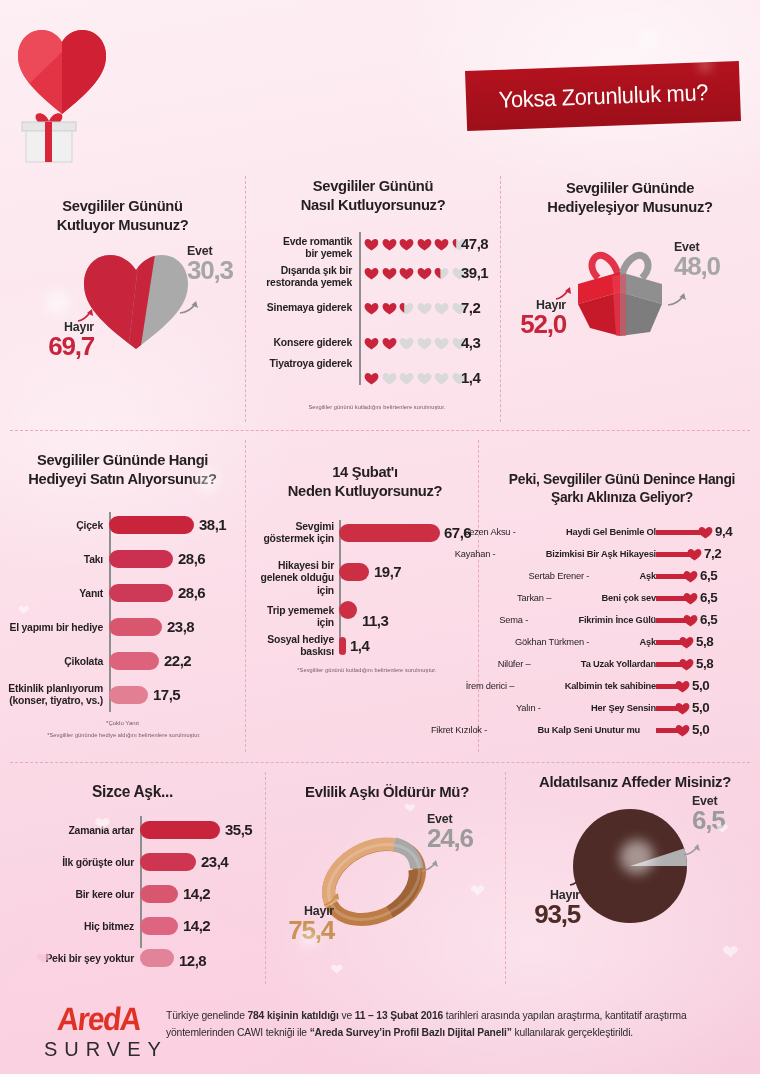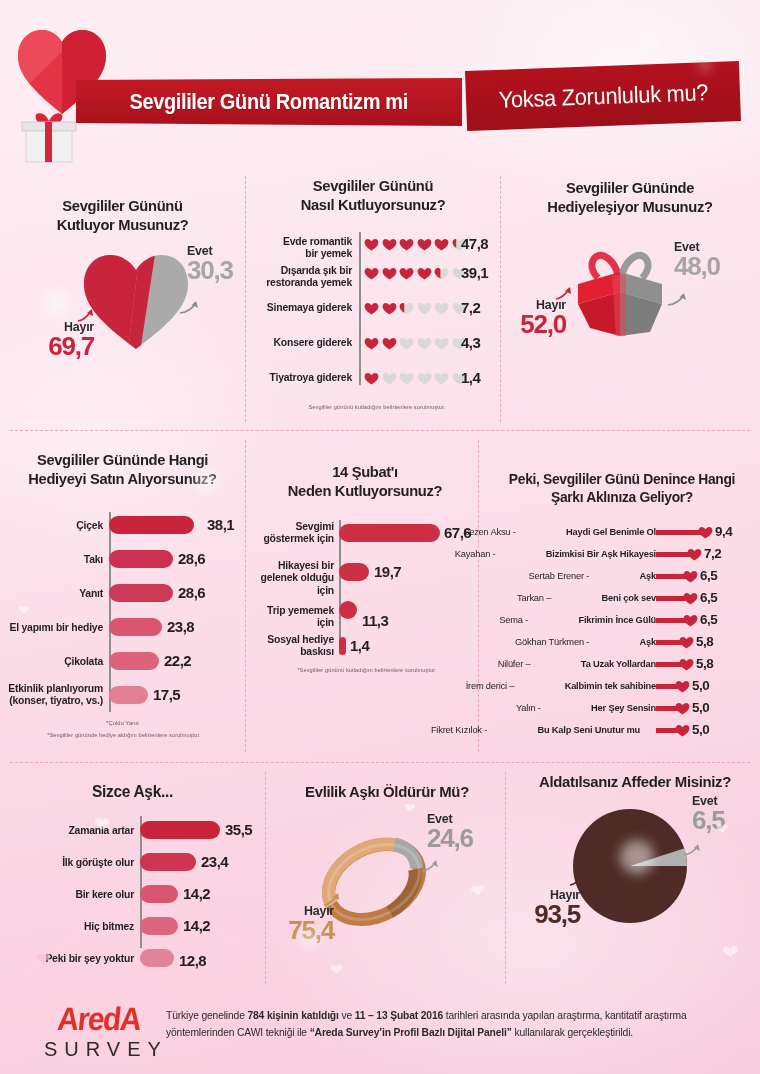--- a/index.html
+++ b/index.html
@@ -101,23 +101,20 @@
       <path d="M48 90 C18 66 4 50 4 32 C4 16 15 6 28 6 C37 6 44 11 48 18 C52 11 59 6 68 6 C81 6 92 16 92 32 C92 50 78 66 48 90Z" fill="#e23444"></path>
       <path d="M48 18 C52 11 59 6 68 6 C81 6 92 16 92 32 C92 50 78 66 48 90 Z" fill="#d02034"></path>
       <path d="M48 18 C44 11 37 6 28 6 C15 6 4 16 4 32 C4 42 8 50 16 59 L48 28Z" fill="#ef5060" opacity=".75"></path>
     </svg>
     <svg class="gift-sm" viewBox="0 0 62 56">
       <path d="M20 14 C12 4 26 1 31 13 C36 1 50 4 42 14Z" fill="#d8253a"></path>
       <rect x="4" y="14" width="54" height="9" fill="#e6e6e6" stroke="#cdcdcd" stroke-width="1"></rect>
       <rect x="8" y="23" width="46" height="31" fill="#f0f0f0" stroke="#d3d3d3" stroke-width="1"></rect>
       <rect x="27" y="14" width="7" height="40" fill="#d8253a"></rect>
     </svg>
-    <div class="banner-main">
-      <span>Sevgililer Günü Romantizm mi</span>
-    </div>
     <div class="banner-sub">
       <span>Yoksa Zorunluluk mu?</span>
     </div>
   </div>
 
   <div class="hdiv" style="left:10px; top:430px; width:740px;"></div>
   <div class="hdiv" style="left:10px; top:762px; width:740px;"></div>
   <div class="vdiv" style="left:245px; top:176px; height:246px;"></div>
   <div class="vdiv" style="left:500px; top:176px; height:246px;"></div>
   <div class="vdiv" style="left:245px; top:440px; height:312px;"></div>
@@ -299,21 +296,21 @@
           </svg>
         <svg width="15" height="13" viewBox="0 0 15 13">
             <path d="M7.5 12.4 C2.4 9 .6 6.9 .6 4.4 C.6 2.3 2 .9 3.8 .9 C5.3 .9 6.8 1.9 7.5 3.2 C8.2 1.9 9.7 .9 11.2 .9 C13 .9 14.4 2.3 14.4 4.4 C14.4 6.9 12.6 9 7.5 12.4Z" fill="#d9d9d9"></path>
           </svg>
         <svg width="15" height="13" viewBox="0 0 15 13">
             <path d="M7.5 12.4 C2.4 9 .6 6.9 .6 4.4 C.6 2.3 2 .9 3.8 .9 C5.3 .9 6.8 1.9 7.5 3.2 C8.2 1.9 9.7 .9 11.2 .9 C13 .9 14.4 2.3 14.4 4.4 C14.4 6.9 12.6 9 7.5 12.4Z" fill="#d9d9d9"></path>
           </svg>
       </div>
       <div class="cb-val" style="position:absolute;left:209px;top:158px;">4,3</div>
 
-      <div class="cb-lbl" style="position:absolute;left:0;top:196px;width:100px;">
+      <div class="cb-lbl" style="position:absolute;left:0;top:182px;width:100px;">
         <div>Tiyatroya giderek</div>
       </div>
       <div class="hrow" style="left:112px; top:196px;">
         <svg width="15" height="13" viewBox="0 0 15 13">
             <path d="M7.5 12.4 C2.4 9 .6 6.9 .6 4.4 C.6 2.3 2 .9 3.8 .9 C5.3 .9 6.8 1.9 7.5 3.2 C8.2 1.9 9.7 .9 11.2 .9 C13 .9 14.4 2.3 14.4 4.4 C14.4 6.9 12.6 9 7.5 12.4Z" fill="#c8243c"></path>
           </svg>
         <svg width="15" height="13" viewBox="0 0 15 13">
             <path d="M7.5 12.4 C2.4 9 .6 6.9 .6 4.4 C.6 2.3 2 .9 3.8 .9 C5.3 .9 6.8 1.9 7.5 3.2 C8.2 1.9 9.7 .9 11.2 .9 C13 .9 14.4 2.3 14.4 4.4 C14.4 6.9 12.6 9 7.5 12.4Z" fill="#d9d9d9"></path>
           </svg>
         <svg width="15" height="13" viewBox="0 0 15 13">
@@ -370,21 +367,21 @@
   <div class="panel" style="left:0; top:450px; width:245px; height:300px;">
     <div class="ttl" style="width:245px;">
       <div>Sevgililer Gününde Hangi</div>
       <div>Hediyeyi Satın Alıyorsunuz?</div>
     </div>
     <div class="axis" style="left:109px; top:62px; height:200px;"></div>
     <div>
       <div style="position:absolute;left:0;top:66px;width:245px;">
         <div class="cb-lbl" style="position:absolute;left:0;top:4px;width:103px;">Çiçek</div>
         <div class="bar" style="position:absolute;left:109px;top:0;width:85px;background:#c8243c;"></div>
-        <div class="cb-val" style="position:absolute;left:199px;top:0;margin-left:8px;">38,1</div>
+        <div class="cb-val" style="position:absolute;left:199px;top:0;">38,1</div>
       </div>
       <div style="position:absolute;left:0;top:100px;width:245px;">
         <div class="cb-lbl" style="position:absolute;left:0;top:4px;width:103px;">Takı</div>
         <div class="bar" style="position:absolute;left:109px;top:0;width:64px;background:#cb3050;"></div>
         <div class="cb-val" style="position:absolute;left:178px;top:0;">28,6</div>
       </div>
       <div style="position:absolute;left:0;top:134px;width:245px;">
         <div class="cb-lbl" style="position:absolute;left:0;top:4px;width:103px;">Yanıt</div>
         <div class="bar" style="position:absolute;left:109px;top:0;width:64px;background:#cd3a58;"></div>
         <div class="cb-val" style="position:absolute;left:178px;top:0;">28,6</div>

